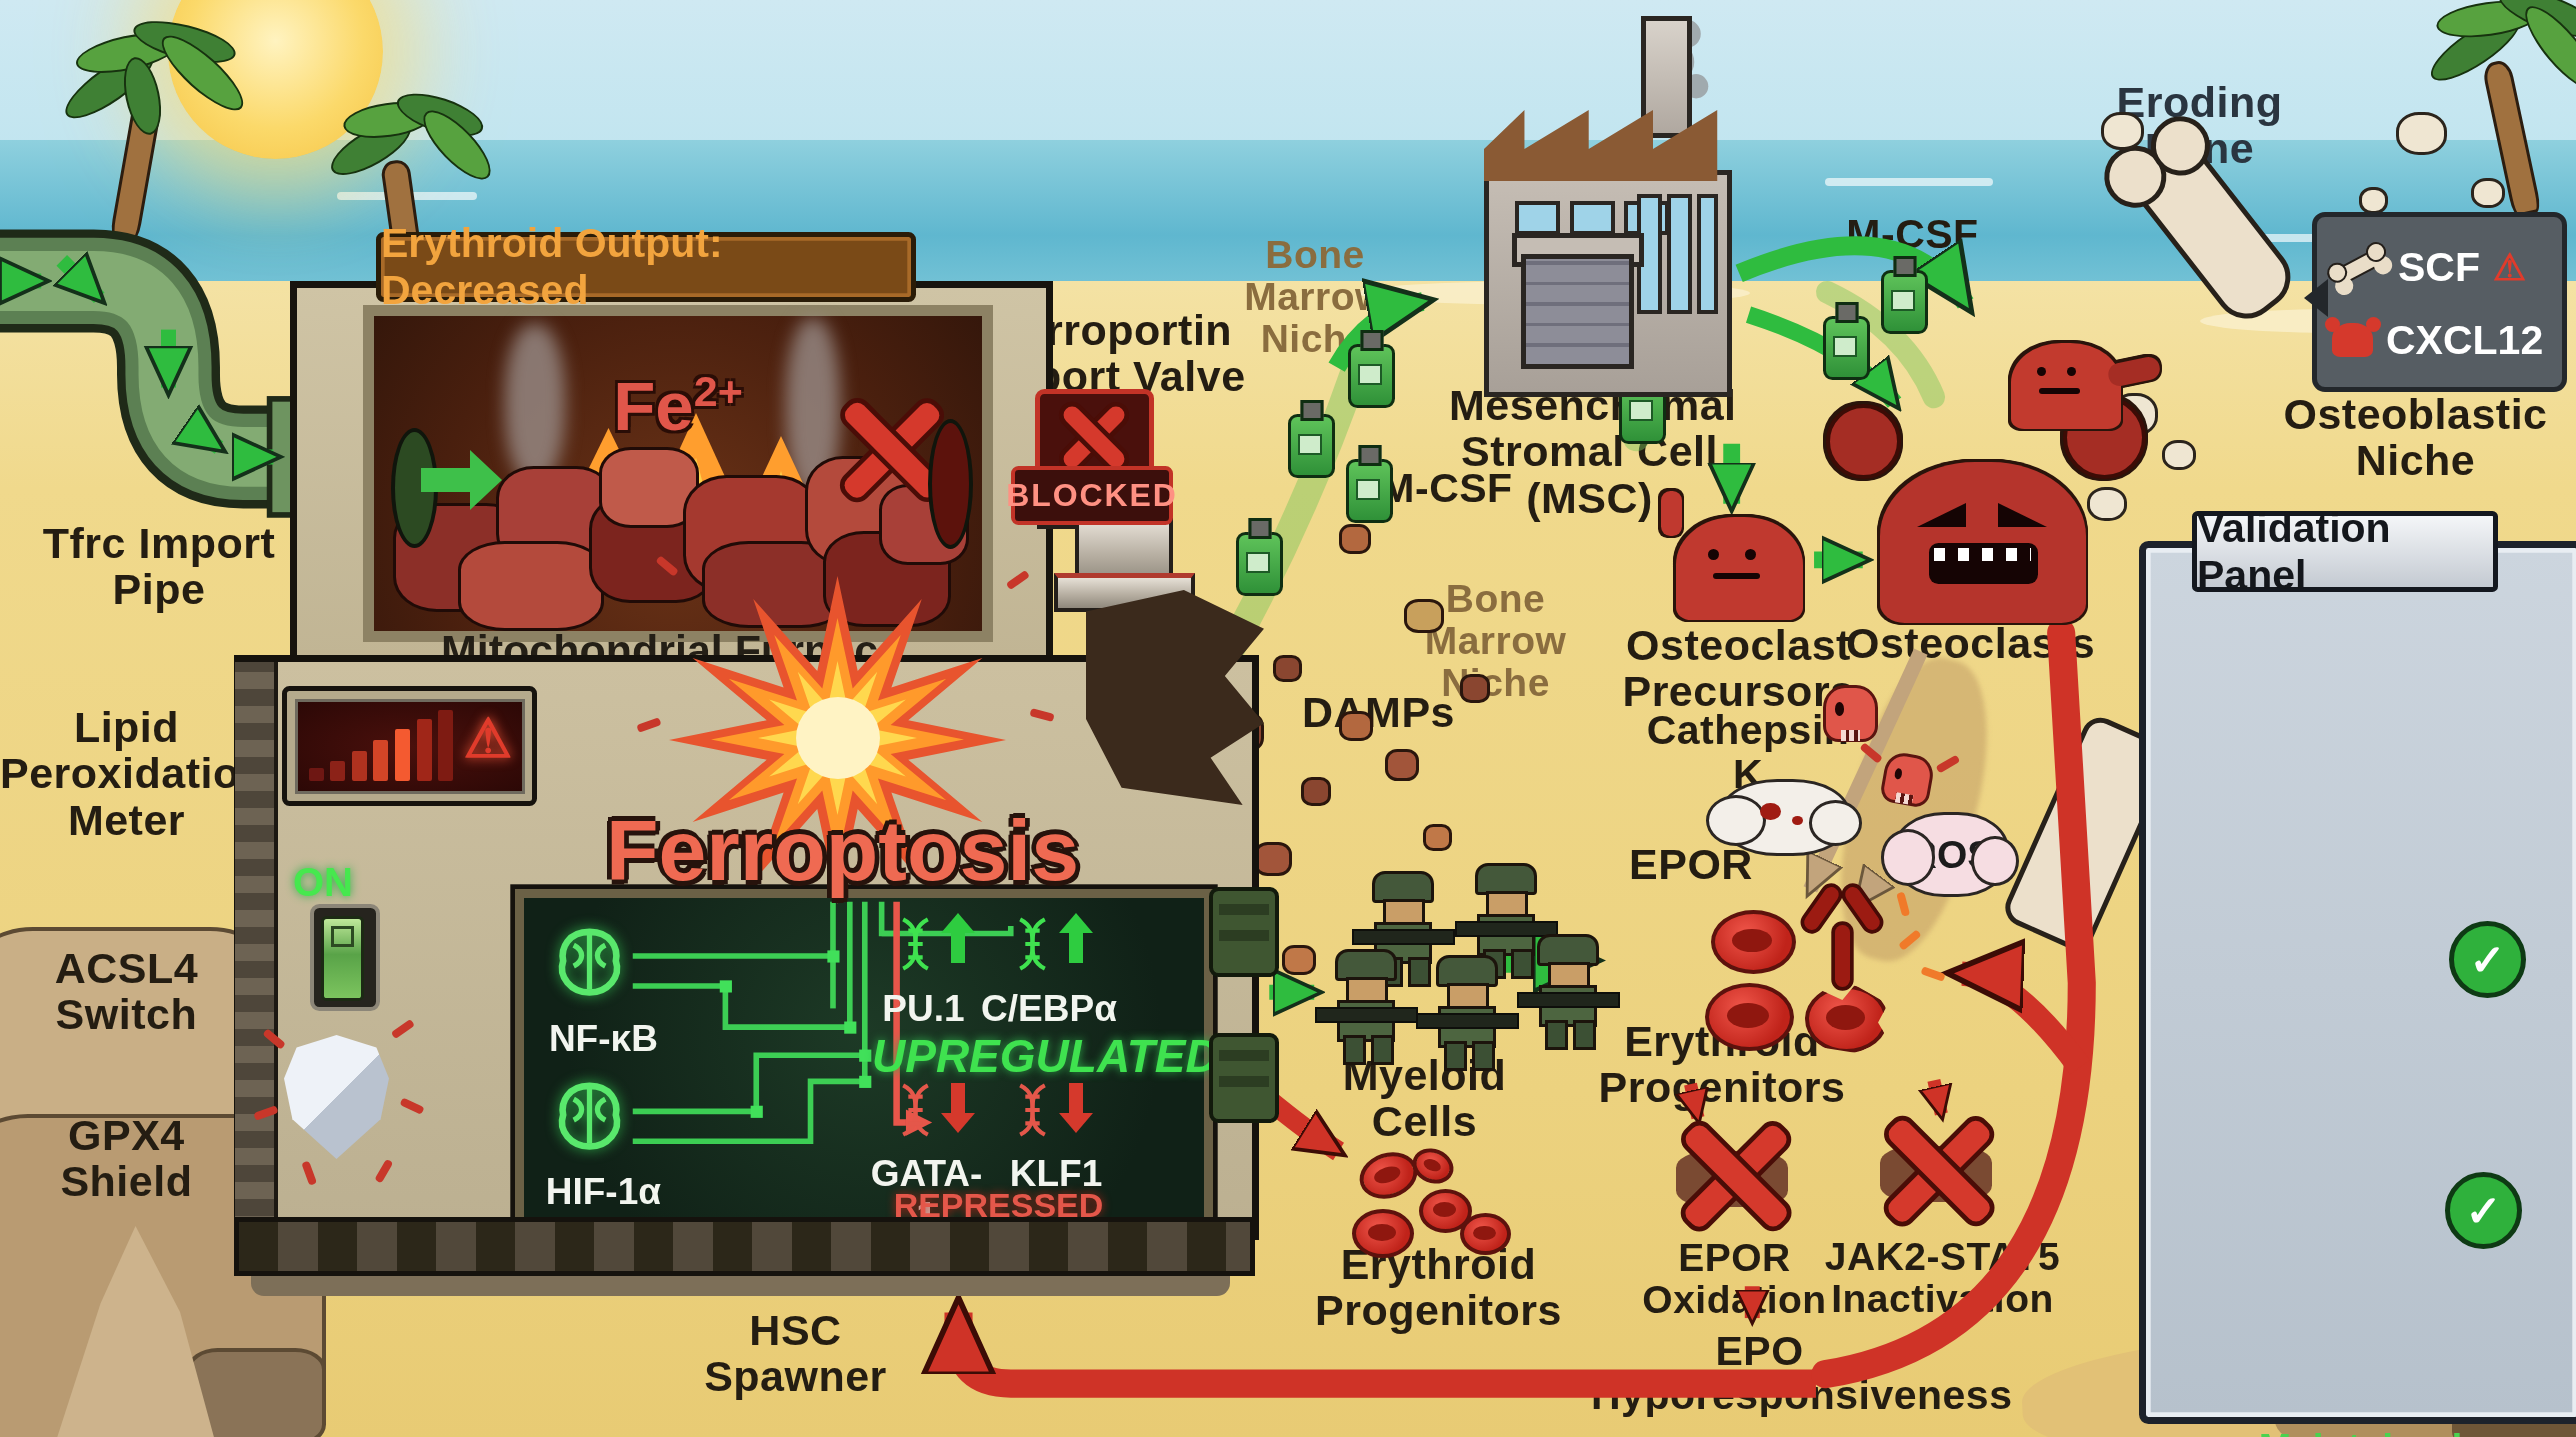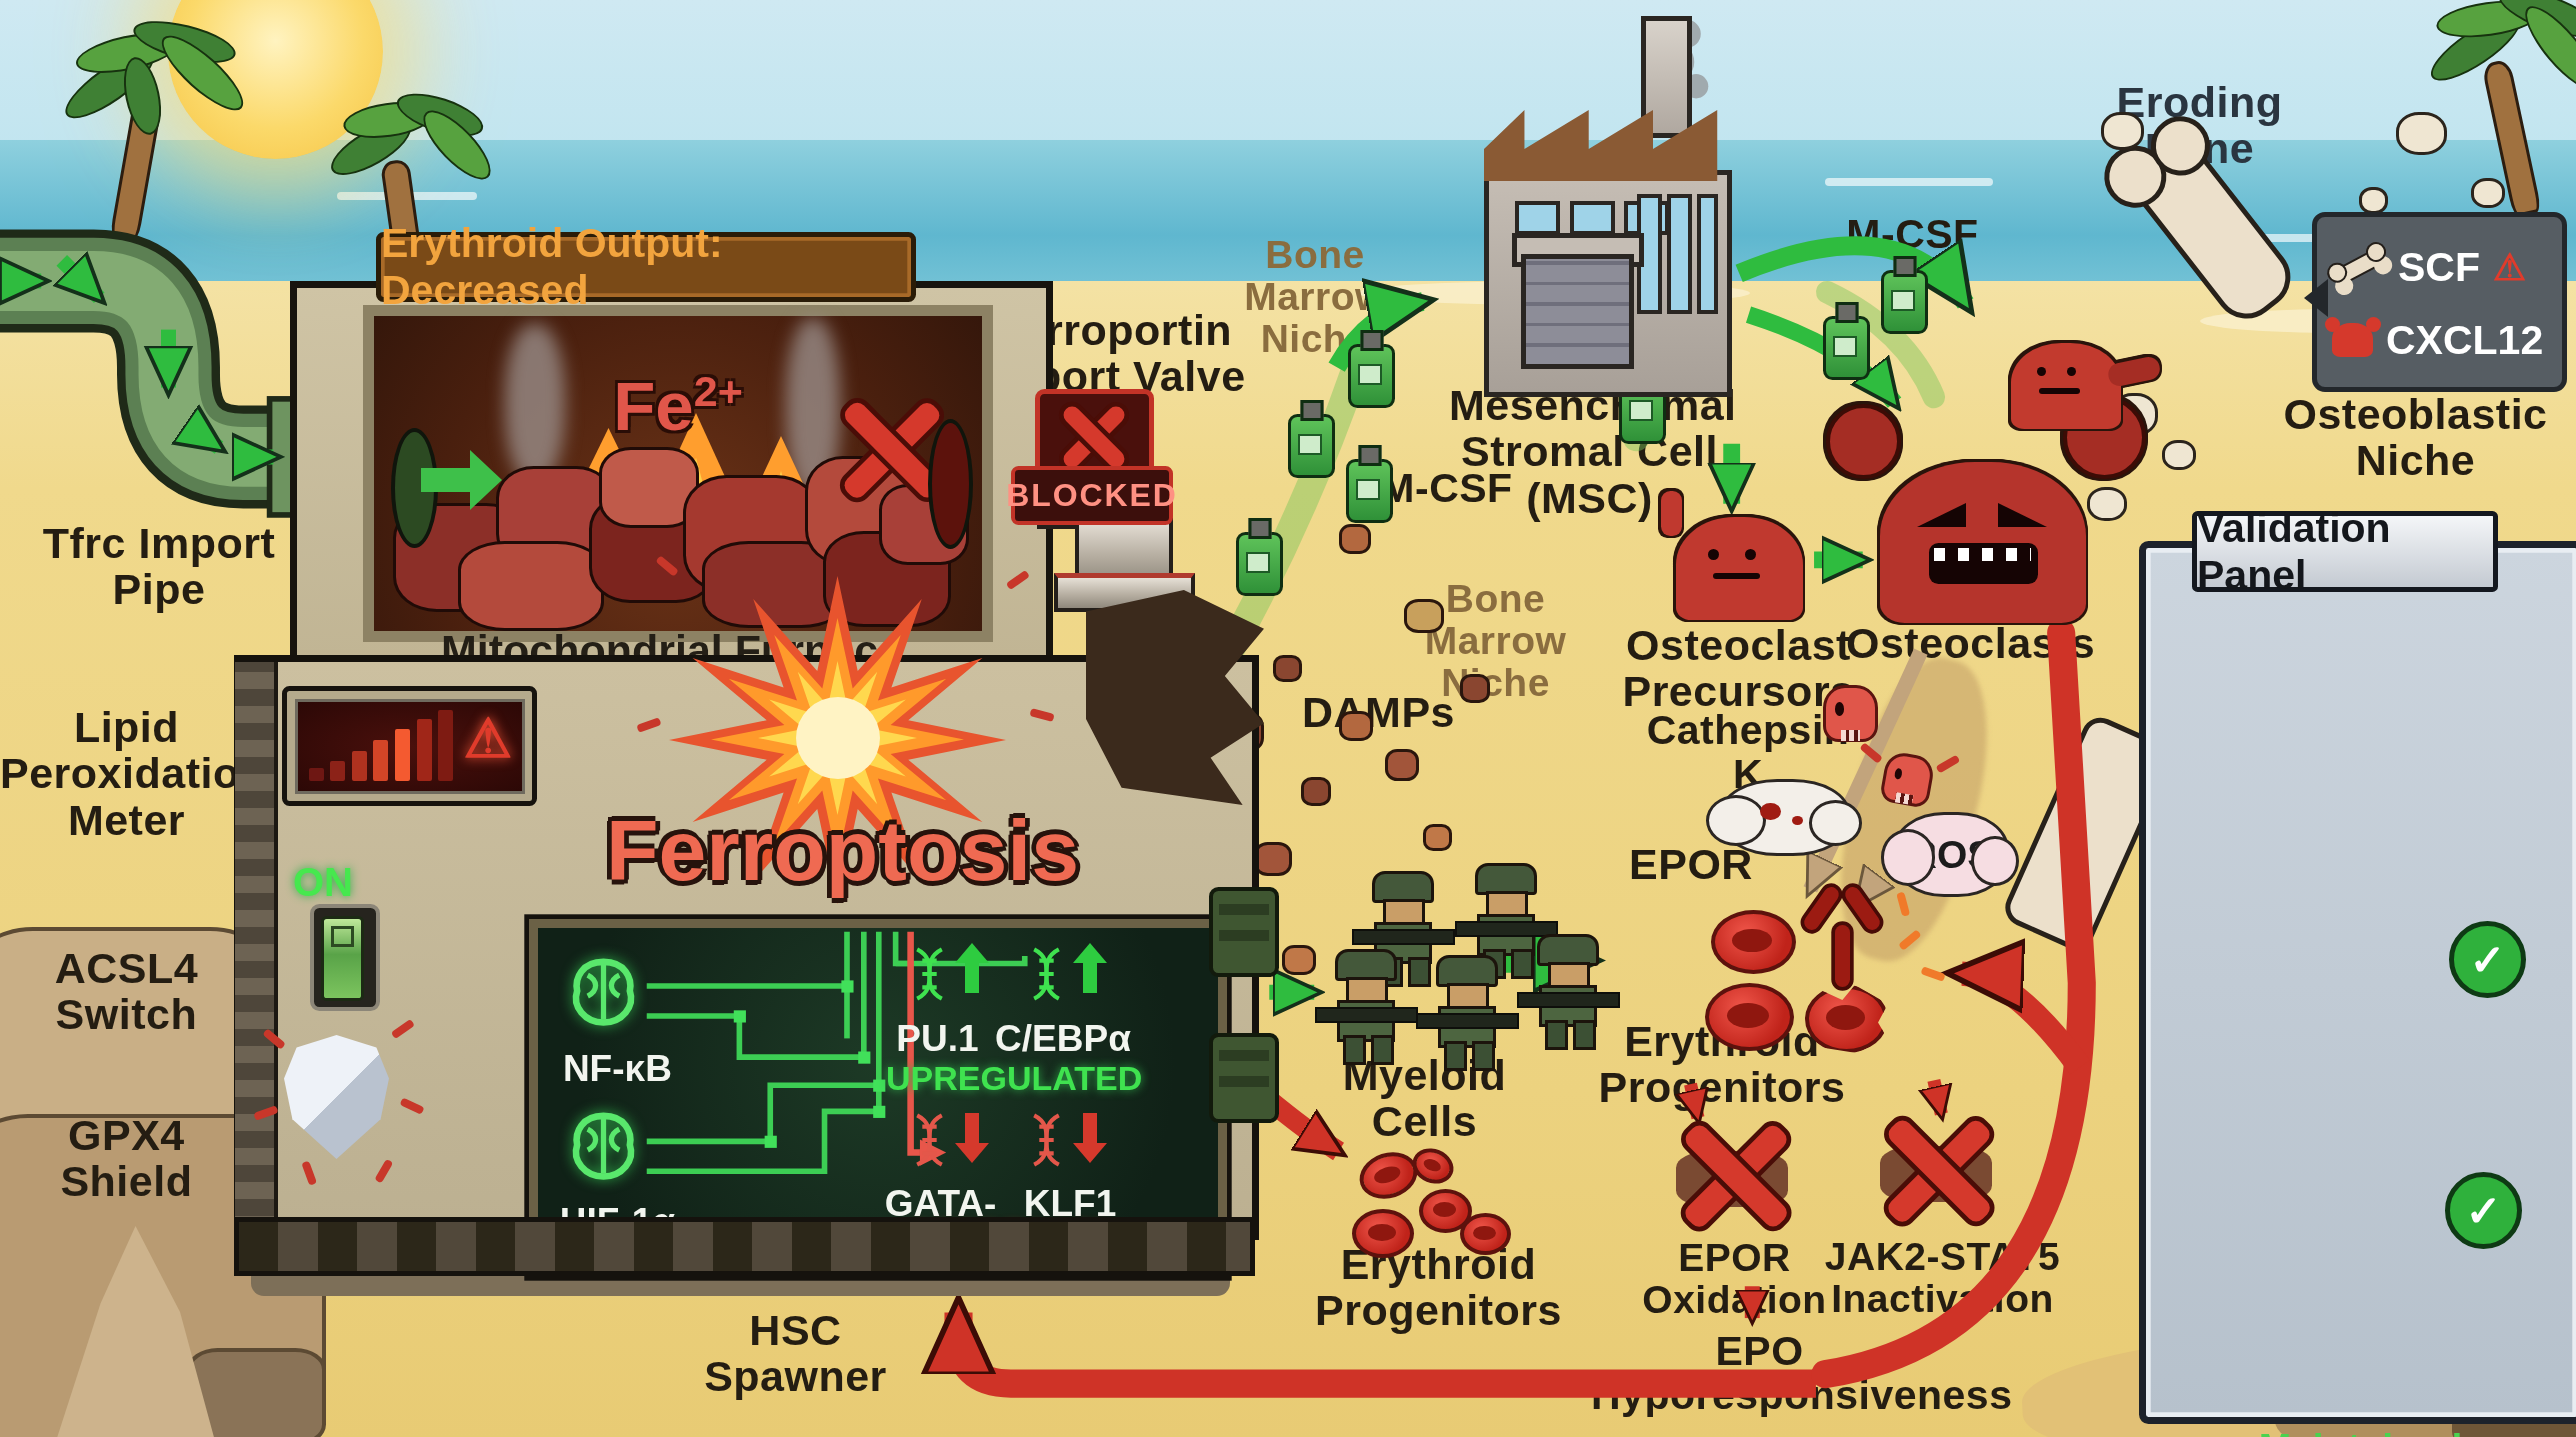--- a/index.html
+++ b/index.html
@@ -65,22 +65,22 @@
   .warn{position:absolute;right:9.4px;top:5.6px;font-size:54px;color:#e03b2b;text-shadow:0 0 11.2px #ff5a3c;}
   .swfr{position:absolute;left:69px;top:242px;width:62px;height:99px;background:#26241e;border:4.7px solid #8c8678;border-radius:9.4px;}
   .swkn{position:absolute;left:6.6px;top:7.5px;width:37px;height:79px;background:linear-gradient(#bfe89a,#59a348 45%,#7cc45e);border:3.7px solid #1c2a14;border-radius:5.6px;}
   .swkn i{position:absolute;left:7.5px;top:7.5px;width:17px;height:15px;border:3.7px solid #2c4a22;}
   .onlbl{position:absolute;left:52px;top:198px;font-size:40px;color:#46e84e;text-shadow:0 0 9.4px #2fae4a;}
   .shield{position:absolute;left:43px;top:373px;width:105px;height:124px;
     background:linear-gradient(135deg,#eef2f8 0 50%,#b9c2cf 50% 100%);
     clip-path:polygon(50% 0,88% 10%,100% 35%,92% 68%,50% 100%,8% 68%,0 35%,12% 10%);}
   .spk{position:absolute;width:24px;height:8.4px;background:#c8372a;border-radius:3.7px;}
   
-  .board{position:absolute;left:288px;top:227px;width:680px;height:339px;background:radial-gradient(circle at 50% 40%,#1b3524,#10231716 ),#142a1c;
-    background:radial-gradient(circle at 50% 40%,#1d3a26,#102117 75%);border:9.4px solid #6b6146;box-shadow:0 0 0 4.7px #15120d;margin-top:30px;}
+  .board{position:absolute;left:274px;top:227px;width:680px;height:339px;background:radial-gradient(circle at 50% 40%,#1b3524,#10231716 ),#142a1c;
+    background:radial-gradient(circle at 50% 40%,#1d3a26,#102117 75%);border:9.4px solid #6b6146;box-shadow:0 0 0 4.7px #15120d;}
   .board .w{color:#f2f5ef;font-size:37px;position:absolute;text-align:center;}
   .up{color:#3fe24f!important;text-shadow:0 0 9.4px #2fae4a;}
   .rp{color:#e4574a!important;text-shadow:0 0 9.4px #a32317;}
   .dna{position:absolute;width:37px;height:58px;}
   .arr{position:absolute;width:34px;height:52px;}
   .arr::before{content:"";position:absolute;left:50%;transform:translateX(-50%);top:0;border:17px solid transparent;border-bottom:20.6px solid var(--c);border-top:0;}
   .arr::after{content:"";position:absolute;left:50%;transform:translateX(-50%);top:19.7px;width:14px;height:30px;background:var(--c);}
   .arr.dn{transform:rotate(180deg);}
   .teeth{left:234px;top:1217px;width:1011px;height:49px;background:repeating-linear-gradient(90deg,#2c2719 0 39px,#51483a 39px 79px);border:5.6px solid #15120d;z-index:5;}
   .underlip{left:251px;top:1264px;width:979px;height:32px;background:#7d6f58;border-radius:0 0 13px 13px;z-index:4;}
@@ -379,21 +379,21 @@
       <svg class="dna" style="left:490px;top:17px;" viewBox="0 0 36 56">
         <g fill="none" stroke="#3fe24f" stroke-width="4">
             <path d="M6 4 C30 16 6 40 30 52"></path>
             <path d="M30 4 C6 16 30 40 6 52"></path>
             <path d="M11 15 h14 M11 28 h14 M11 41 h14"></path>
           </g>
         </svg>
       <div class="arr" style="--c:#2ecc40;left:535px;top:15px;"></div>
       <div class="w" style="left:348px;top:90px;width:103px;">PU.1</div>
       <div class="w" style="left:455px;top:90px;width:140px;">C/EBPα</div>
-      <div class="w up" style="left:348px;top:131px;width:253px;font-size:34px;">UPREGULATED</div>
+      <div class="w up" style="left:348px;top:131px;width:253px;font-size:46px;font-style:italic;">UPREGULATED</div>
 
       <svg class="dna" style="left:373px;top:183px;" viewBox="0 0 36 56">
         <g fill="none" stroke="#e4574a" stroke-width="4">
             <path d="M6 4 C30 16 6 40 30 52"></path>
             <path d="M30 4 C6 16 30 40 6 52"></path>
             <path d="M11 15 h14 M11 28 h14 M11 41 h14"></path>
           </g>
         </svg>
       <div class="arr dn" style="--c:#d5392c;left:417px;top:183px;"></div>
       <svg class="dna" style="left:490px;top:183px;" viewBox="0 0 36 56">

